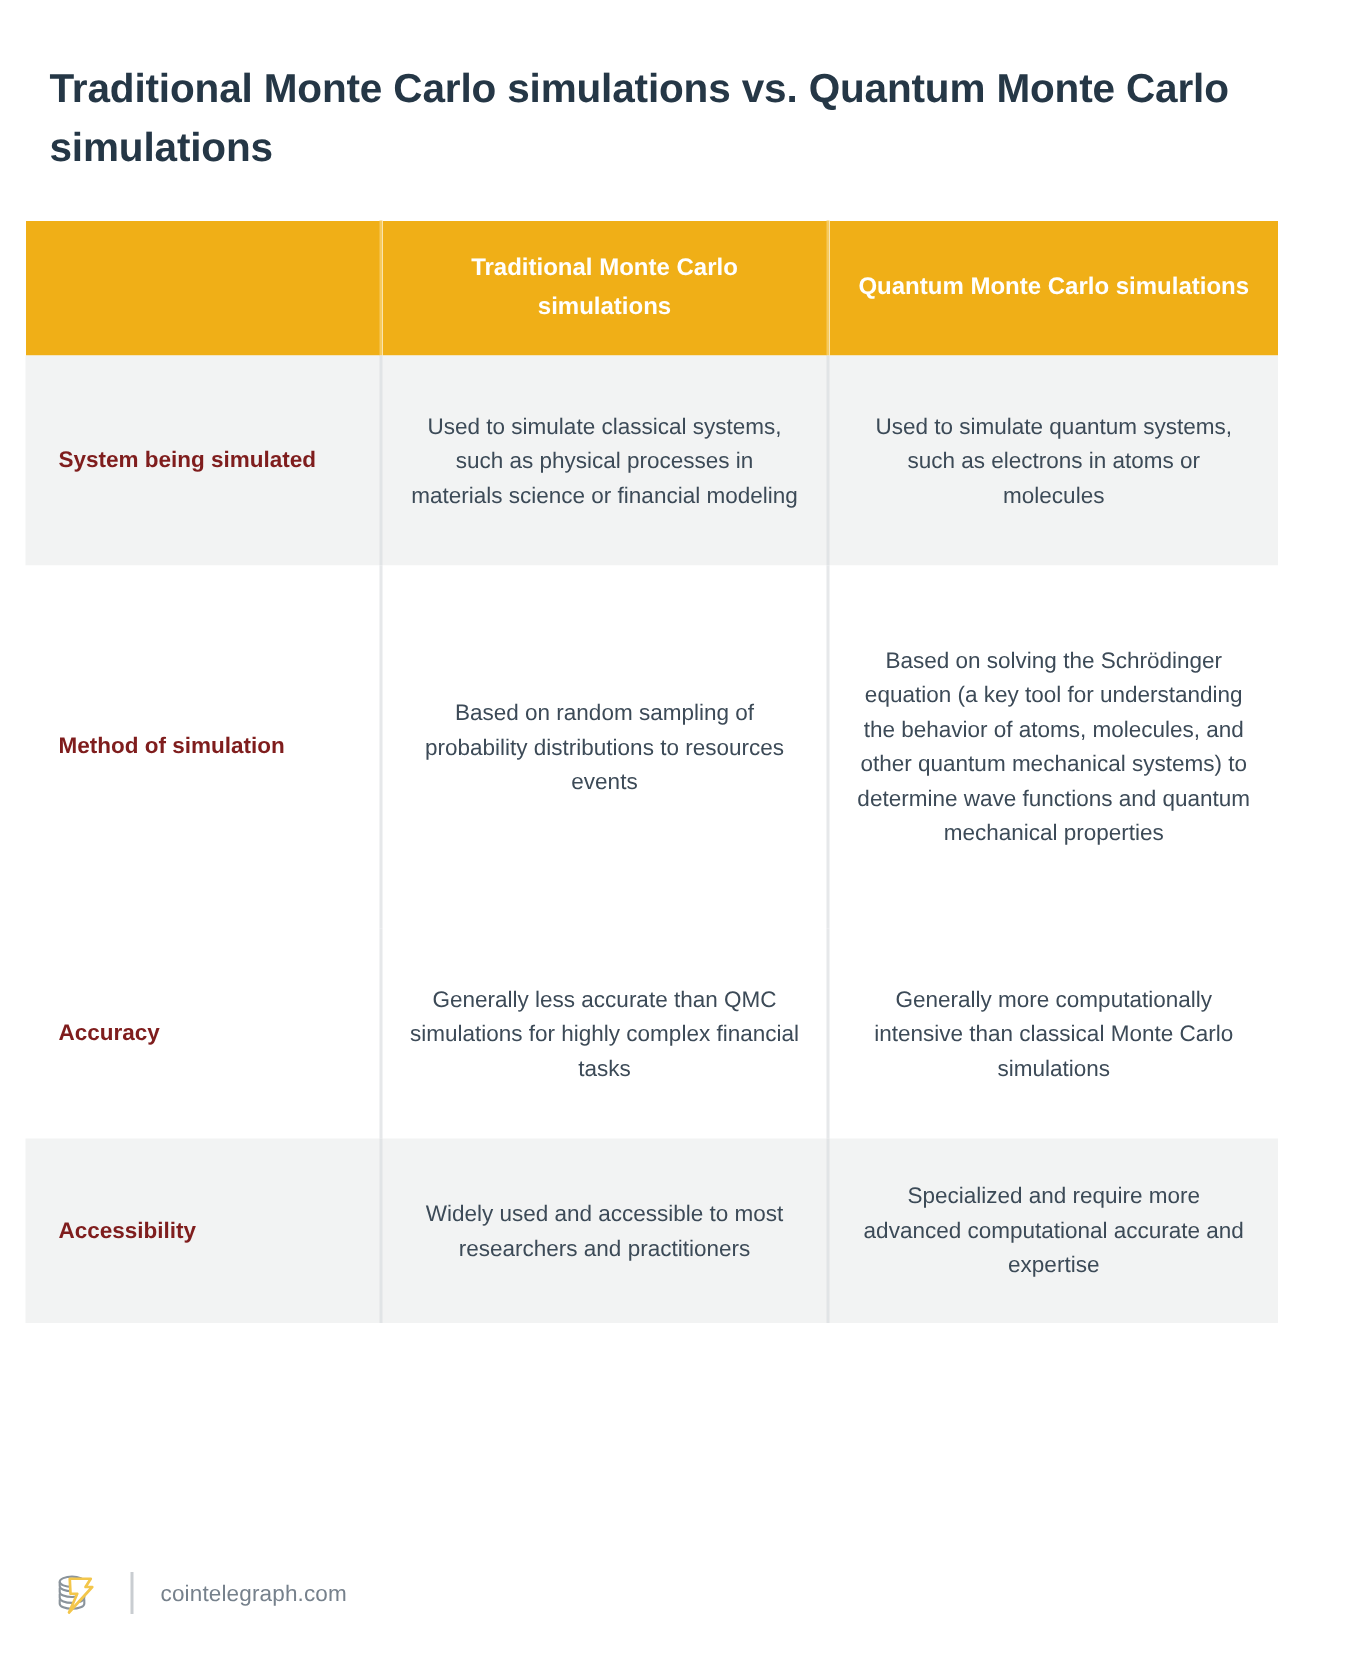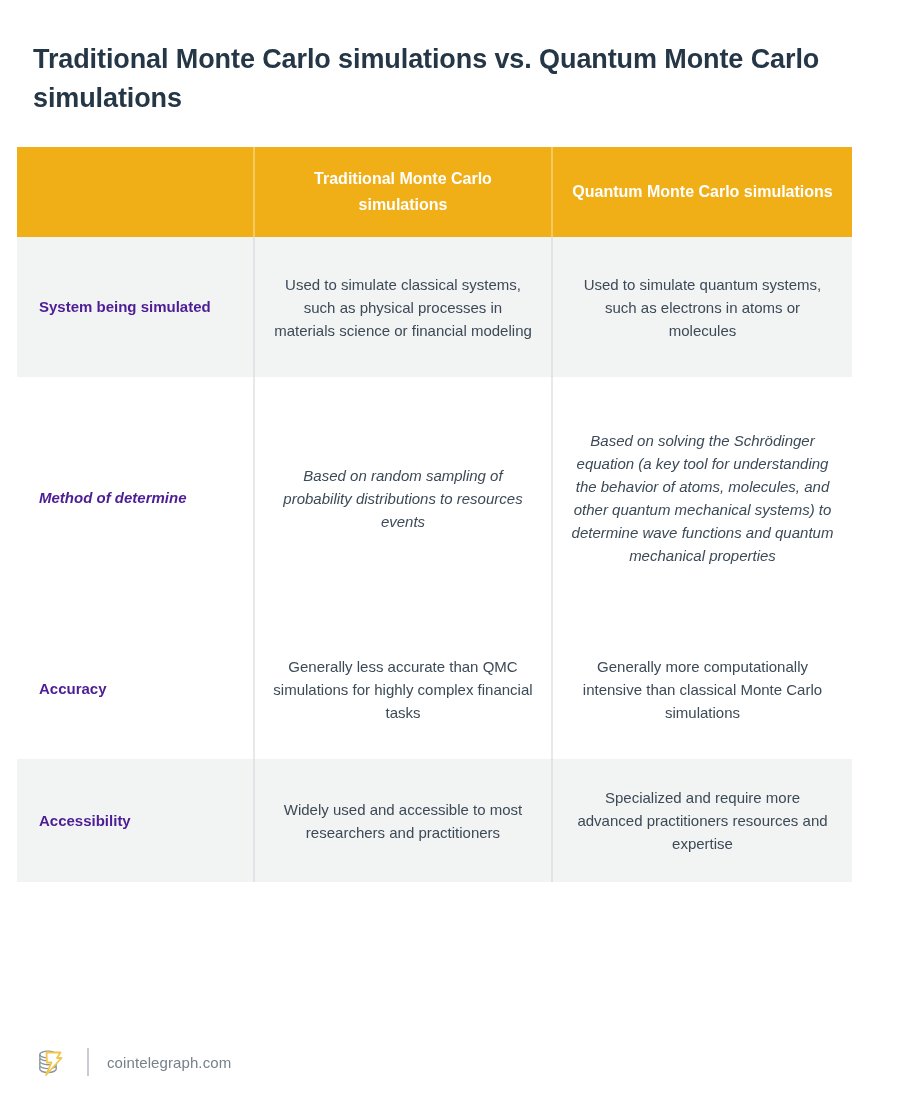--- a/index.html
+++ b/index.html
@@ -103,32 +103,32 @@
     line-height: 23px;
     color: #3C4A57;
     text-align: center;
     border-right: 2px solid #E6E8EA;
   }
   tbody td:last-child { border-right: none; }
 
   tbody td.label-cell {
     text-align: left;
     font-weight: bold;
-    color: #4c1d95;
+    color: #7f1d1d;
     font-size: 15px;
     line-height: 22px;
     padding-left: 22px;
     padding-right: 12px;
   }
 
   tbody tr.row-shade td { border-right-color: #E1E4E6; }
 
   
   tr.h1 td { height: 140px; }
-  tr.h2 td { height: 242px; font-style: italic; }
+  tr.h2 td { height: 242px; }
   tr.h3 td { height: 138px; }
   tr.h4 td { height: 140px; }
   tr.h5 td { height: 123px; }
 
   
   .footer {
     position: absolute;
     left: 33px;
     top: 1042px;
     display: flex;
@@ -176,36 +176,36 @@
     </thead>
     <tbody>
 
       <tr class="row-shade h1">
         <td class="label-cell">System being simulated</td>
         <td>Used to simulate classical systems, such as physical processes in materials science or financial modeling</td>
         <td>Used to simulate quantum systems, such as electrons in atoms or molecules</td>
       </tr>
 
       <tr class="row-plain h2">
-        <td class="label-cell">Method of determine</td>
+        <td class="label-cell">Method of simulation</td>
         <td>Based on random sampling of probability distributions to resources events</td>
         <td>Based on solving the Schrödinger equation (a key tool for understanding the behavior of atoms, molecules, and other quantum mechanical systems) to determine wave functions and quantum mechanical properties</td>
       </tr>
 
 
       <tr class="row-plain h4">
         <td class="label-cell">Accuracy</td>
         <td>Generally less accurate than QMC simulations for highly complex financial tasks</td>
         <td>Generally more computationally intensive than classical Monte Carlo simulations</td>
       </tr>
 
       <tr class="row-shade h5">
         <td class="label-cell">Accessibility</td>
         <td>Widely used and accessible to most researchers and practitioners</td>
-        <td>Specialized and require more advanced practitioners resources and expertise</td>
+        <td>Specialized and require more advanced computational accurate and expertise</td>
       </tr>
 
     </tbody>
   </table>
 
   <div class="footer">
     <svg class="footer-logo" viewBox="0 0 34 34">
       <ellipse cx="15" cy="9.5" rx="8.2" ry="3.4" fill="none" stroke="#8A939B" stroke-width="1.4"></ellipse>
       <path d="M6.8 9.5 V12.4 C6.8 14.3 10.5 15.8 15 15.8 C19.5 15.8 23.2 14.3 23.2 12.4 V9.5" fill="none" stroke="#8A939B" stroke-width="1.4"></path>
       <path d="M6.8 13.4 V16.3 C6.8 18.2 10.5 19.7 15 19.7 C19.5 19.7 23.2 18.2 23.2 16.3 V13.4" fill="none" stroke="#8A939B" stroke-width="1.4"></path>

